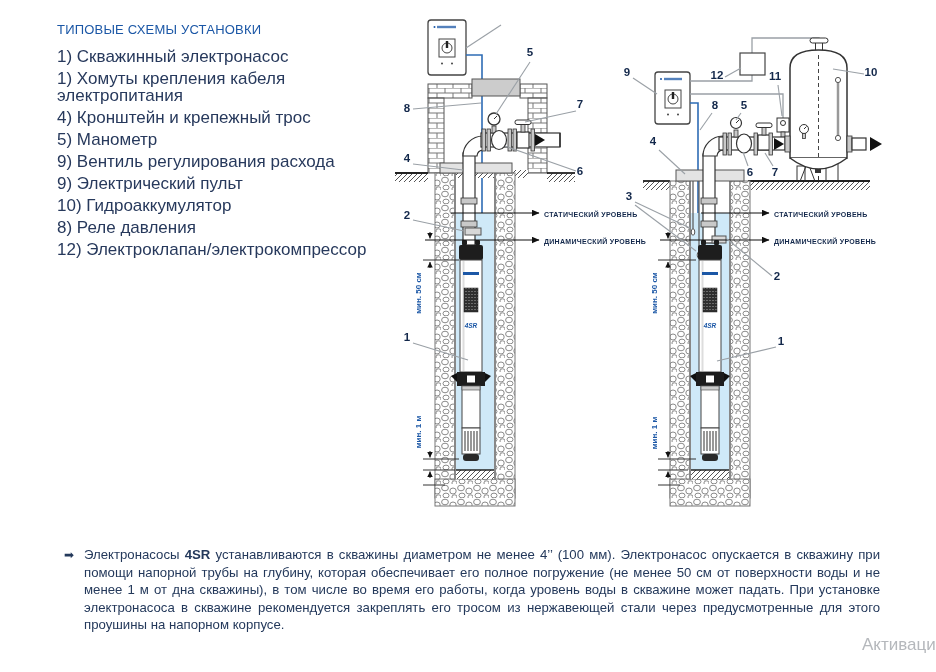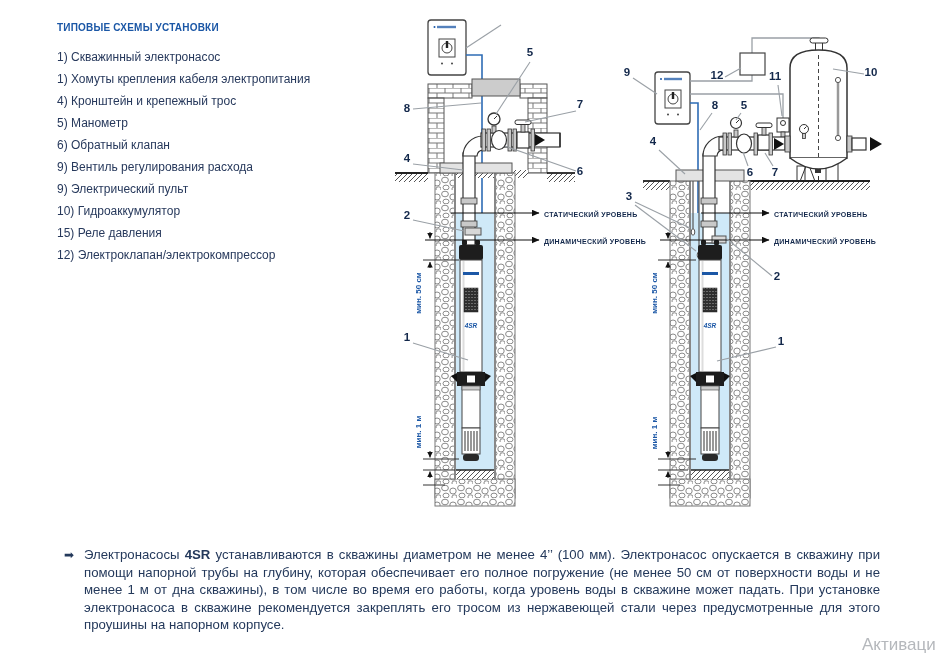--- a/index.html
+++ b/index.html
@@ -1,19 +1,19 @@
 <!DOCTYPE html>
 <html><head>
 <meta charset="utf-8">
 <style>
   html,body{margin:0;padding:0;}
   body{width:936px;height:672px;background:#fff;font-family:"Liberation Sans",sans-serif;position:relative;overflow:hidden;}
   .page{position:absolute;inset:0;}
-  .title{position:absolute;left:57px;top:22px;font-size:10px;font-weight:bold;color:#1b57a6;letter-spacing:.2px;}
-  .legend{position:absolute;left:57px;top:49px;width:340px;color:#27395c;font-size:12px;}
+  .title{position:absolute;left:57px;top:22px;font-size:13px;font-weight:normal;color:#1b57a6;letter-spacing:.2px;}
+  .legend{position:absolute;left:57px;top:49px;width:340px;color:#27395c;font-size:17px;}
   .legend-item{white-space:pre-line;line-height:16.5px;margin-bottom:5.5px;}
   .note{position:absolute;left:64px;top:546px;width:816px;display:flex;color:#24395b;font-size:13.2px;line-height:17.6px;}
   .note-bullet{flex:0 0 20px;font-size:12px;padding-top:1px;color:#24395b;}
   .note-text{flex:1;text-align:justify;}
   .note-text b{font-weight:bold;}
   .watermark{position:absolute;left:842px;top:635px;font-size:17px;color:#b5b8bc;margin-left:20px;}
   svg{font-family:"Liberation Sans",sans-serif;}
   svg text.num{font-size:11.5px;font-weight:bold;fill:#13284b;}
   svg text.lvl{font-size:7px;font-weight:bold;fill:#13284b;letter-spacing:.3px;}
   svg text.dim{font-size:8px;font-weight:bold;fill:#1b57a6;}
@@ -32,25 +32,24 @@
 
 <div class="page">
 
   <div class="title">ТИПОВЫЕ СХЕМЫ УСТАНОВКИ</div>
 
   <div class="legend">
     <div class="legend-item">1) Скважинный электронасос</div>
     <div class="legend-item">1) Хомуты крепления кабеля электропитания</div>
     <div class="legend-item">4) Кронштейн и крепежный трос</div>
     <div class="legend-item">5) Манометр</div>
-    <div class="legend-item">6) Обратный клапан</div>
     <div class="legend-item">9) Вентиль регулирования расхода</div>
     <div class="legend-item">9) Электрический пульт</div>
     <div class="legend-item">10) Гидроаккумулятор</div>
-    <div class="legend-item">15) Реле давления</div>
+    <div class="legend-item">8) Реле давления</div>
     <div class="legend-item">12) Электроклапан/электрокомпрессор</div>
   </div>
 
   <svg style="position:absolute;left:393px;top:8px;" width="542" height="512" viewBox="0 0 542 512">
     <defs>
       <pattern id="brickP" width="16" height="10" patternUnits="userSpaceOnUse">
         <rect width="16" height="10" fill="#fff"></rect>
         <path d="M0,0H16M0,5H16M4,0V5M12,5V10" stroke="#777" stroke-width="1" fill="none"></path>
       </pattern>
       <pattern id="stoneP" width="16" height="14" patternUnits="userSpaceOnUse">

